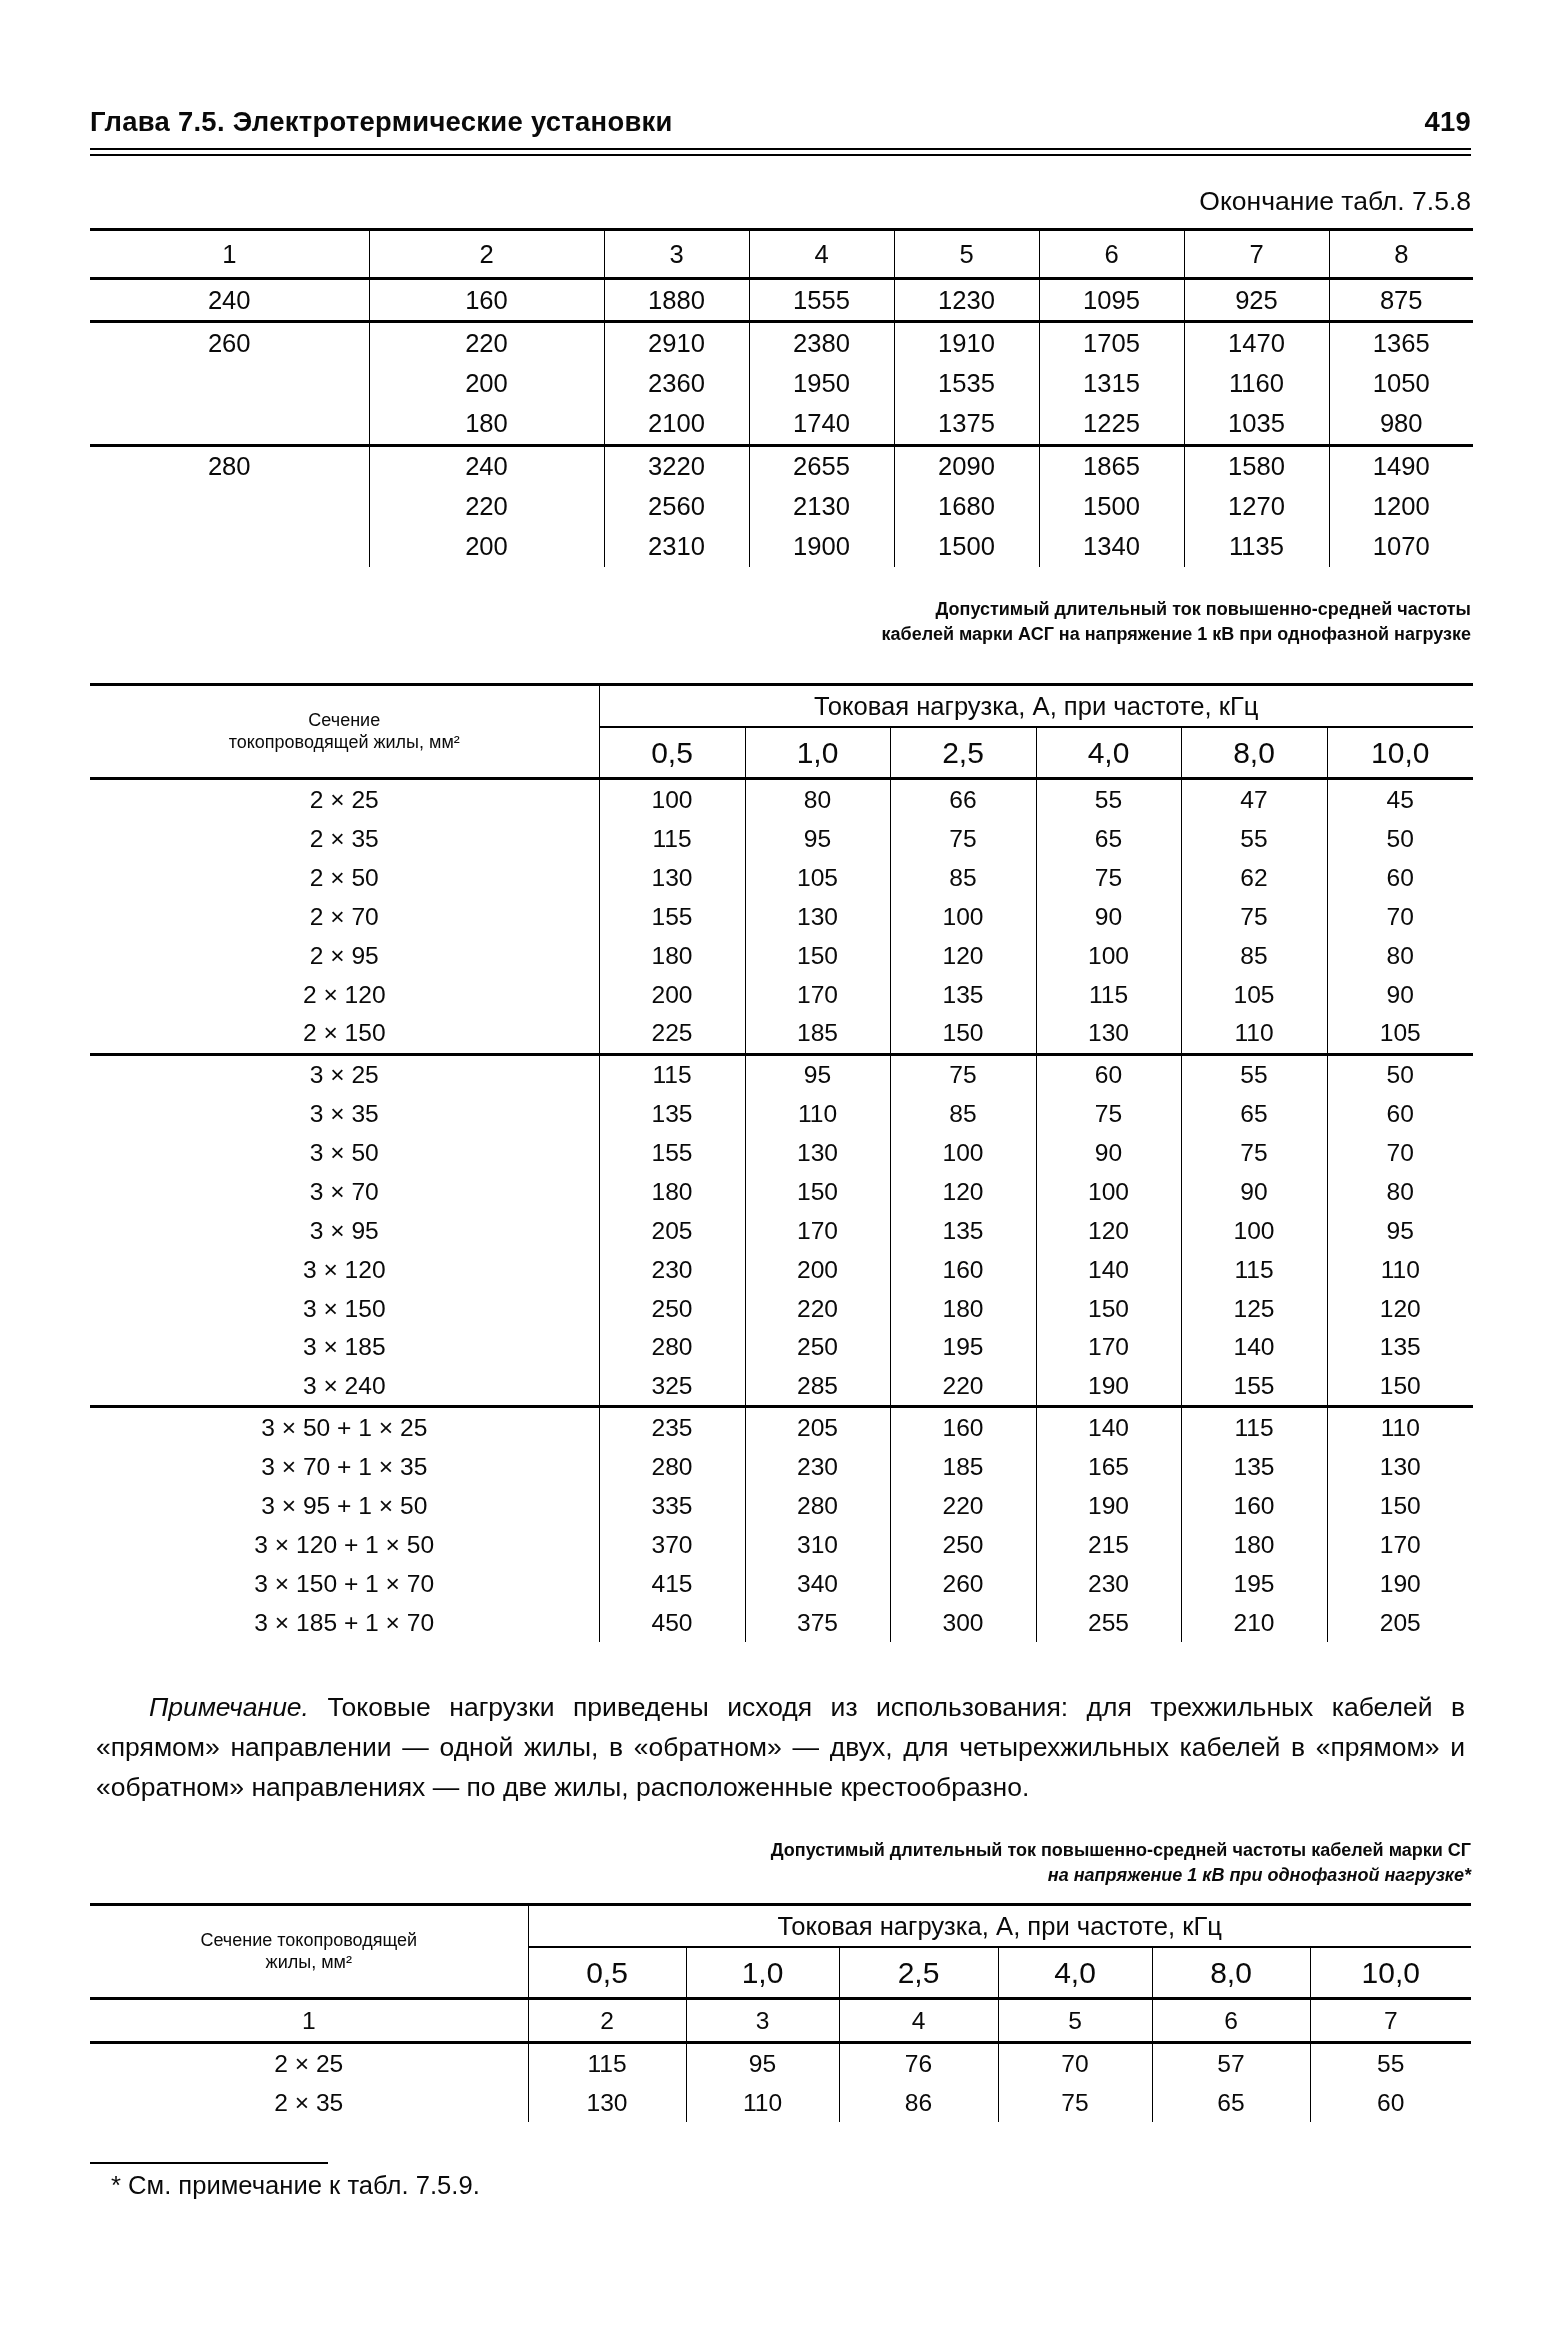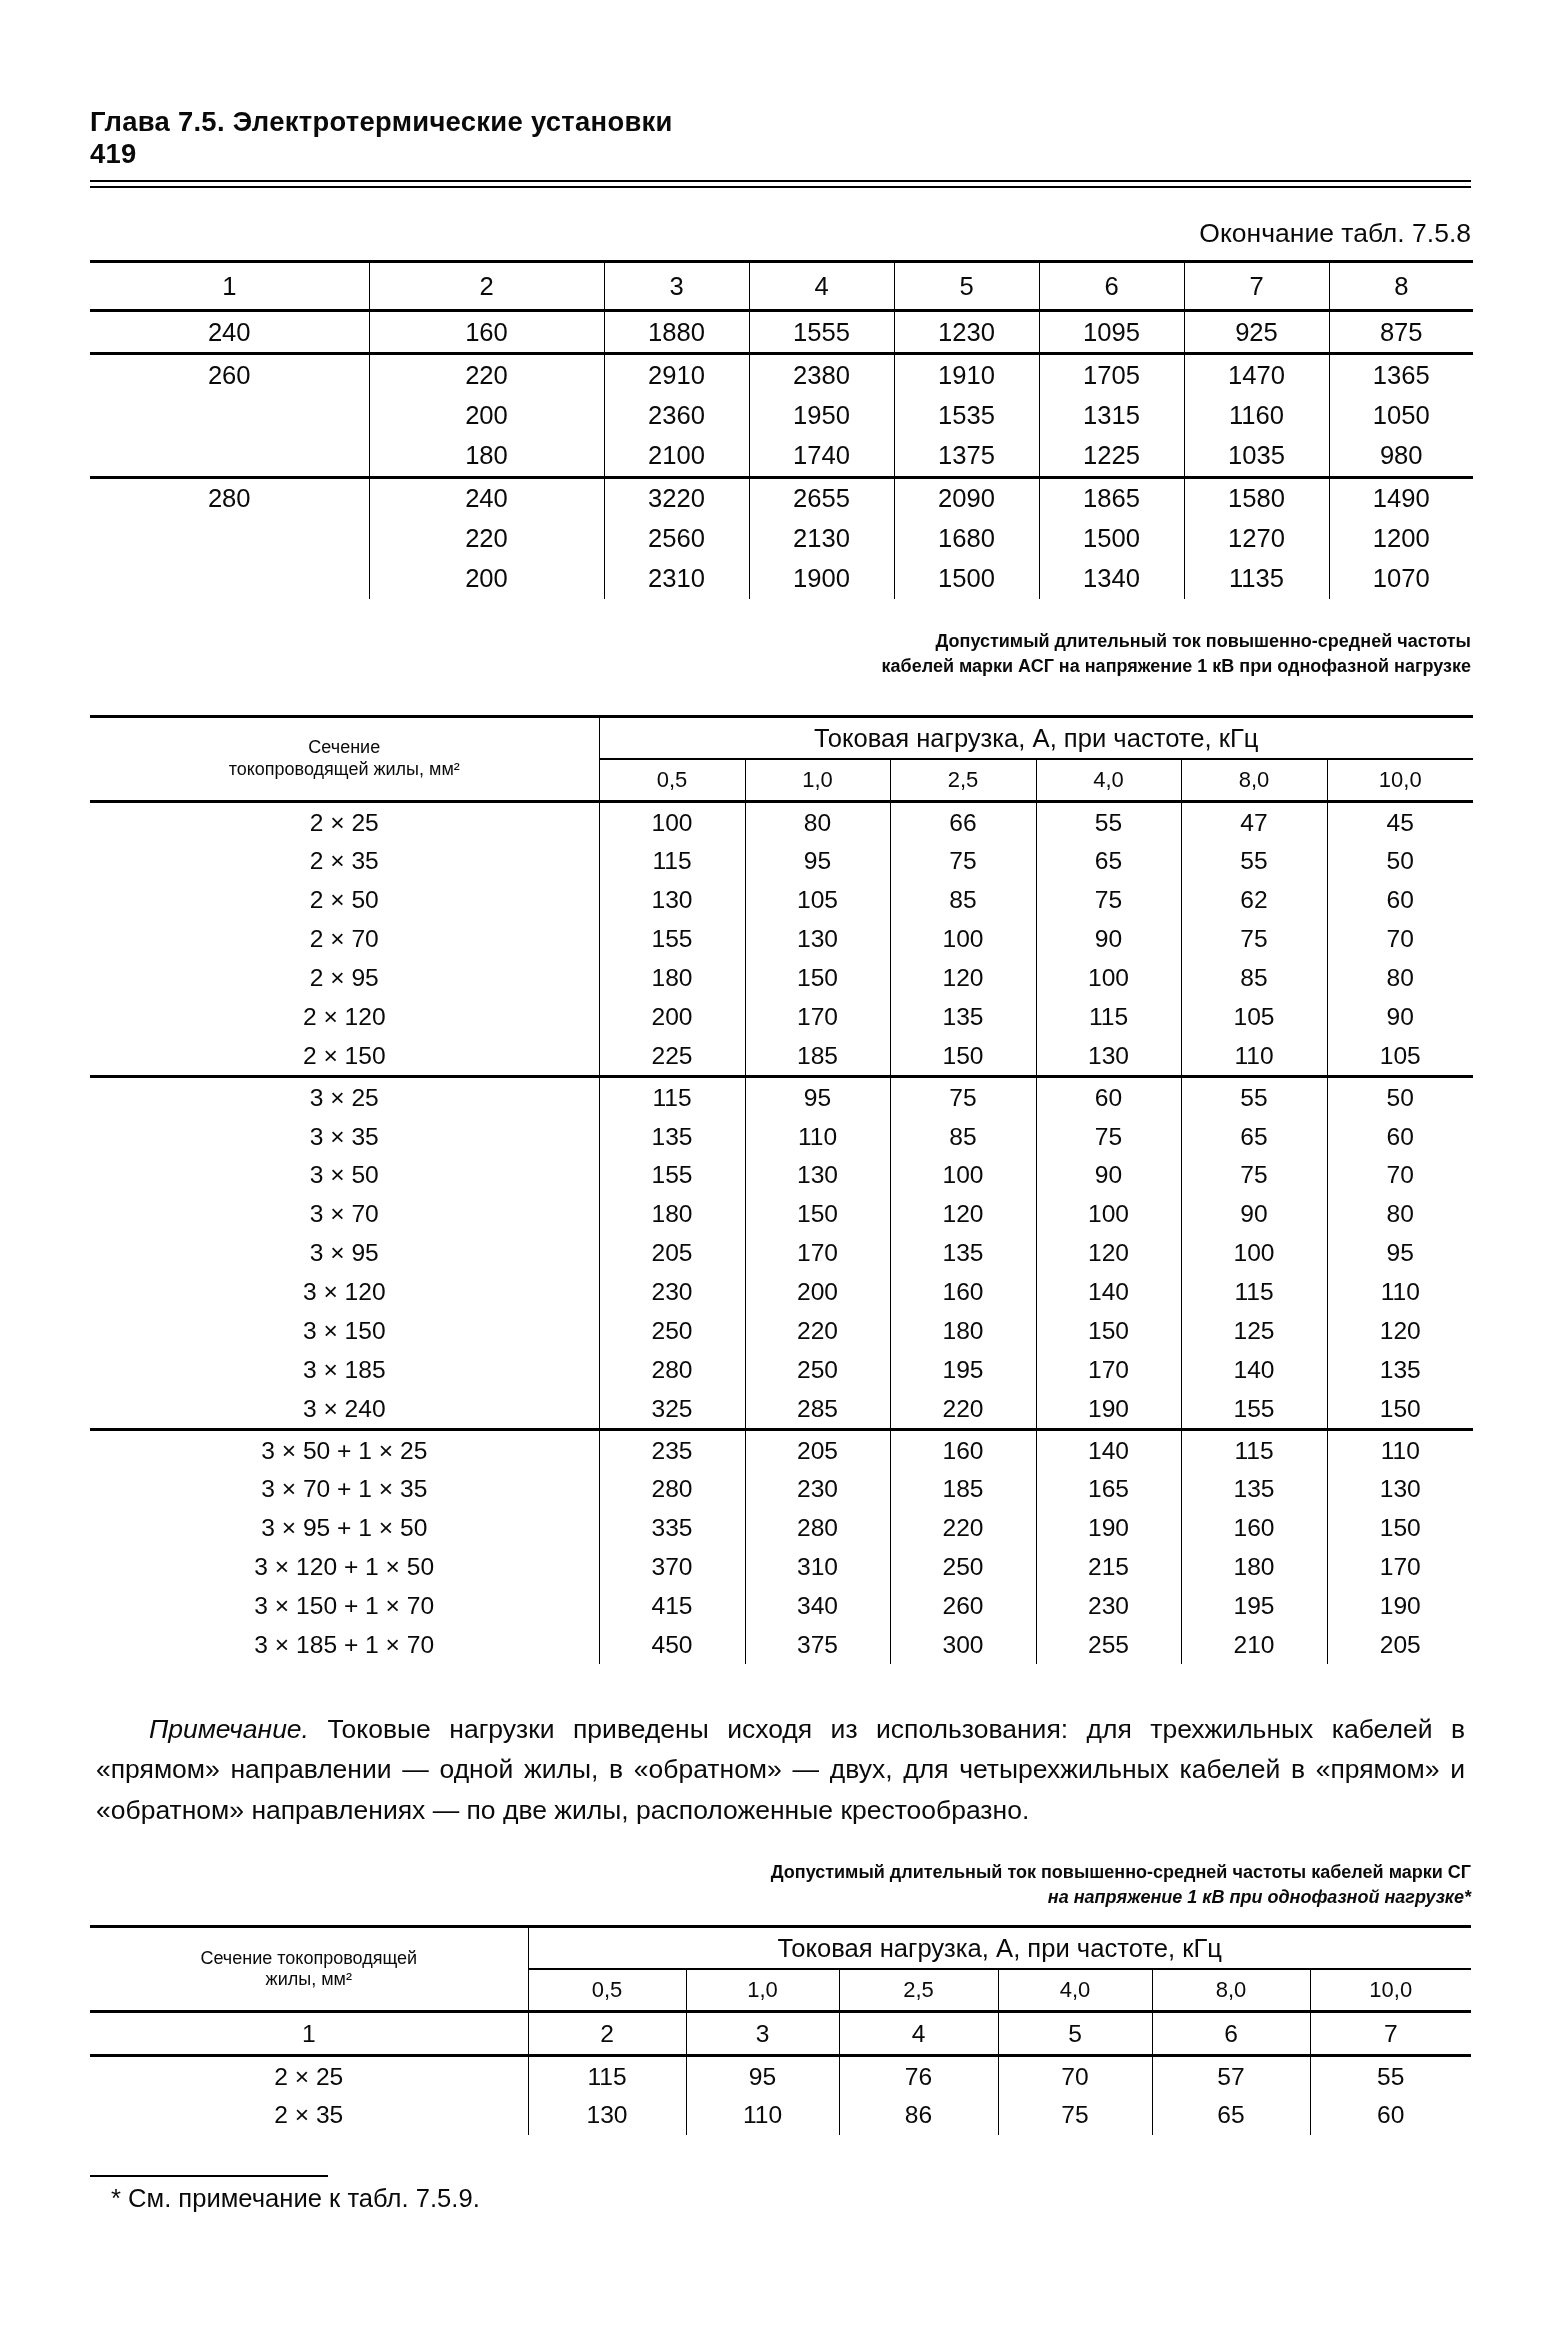--- a/index.html
+++ b/index.html
@@ -9,21 +9,21 @@
     background: #ffffff;
     color: #0a0a0a;
     font-family: "Liberation Sans", sans-serif;
     overflow: hidden;
   }
   .page { padding: 106px 94px 0 90px; }
 
   
   .pagehead {
     display: flex; justify-content: space-between; align-items: baseline;
-    font-size: 27.4px; font-weight: bold; letter-spacing: 0.3px; flex-direction: column;
+    font-size: 27.4px; font-weight: bold; letter-spacing: 0.3px;
   }
   .dblrule {
     margin-top: 9.5px; height: 8.5px;
     border-top: 2.8px solid #000; border-bottom: 2.8px solid #000;
   }
 
   
   .cap { text-align: right; font-size: 26.5px; }
   .cap758 { margin-top: 30px; }
   .cap759 { margin-top: 51px; }
@@ -43,21 +43,21 @@
   .t758 thead th { border-bottom: 3.8px solid #000; padding: 7.6px 3.8px; }
   .t758 tr.sep td { border-top: 3.8px solid #000; }
 
   .t759 { margin-top: 36px; }
   .t7510 { margin-top: 15px; }
   .lblhead {
     border-right: 1.9px solid #000; border-bottom: 3.8px solid #000;
     font-size: 18px; line-height: 1.35; padding: 7.6px 5.7px;
   }
   .spanhead { border-bottom: 2.8px solid #000; font-size: 25.6px; padding: 7.6px 3.8px; }
-  tr.freqs th { border-bottom: 3.8px solid #000; font-size: 22px; padding: 6.6px 3.8px; }
+  tr.freqs th { border-bottom: 3.8px solid #000; font-size: 30px; padding: 6.6px 3.8px; }
   tr.numrow th { border-bottom: 3.8px solid #000; font-size: 24.6px; padding: 5.7px 3.8px; }
   .t759 tbody tr.sep td, .t7510 tbody tr.sep td { border-top: 3.8px solid #000; }
 
   
   .note { margin-top: 45px; font-size: 26.5px; line-height: 1.52; text-align: justify; }
   .note p { margin: 6px; text-indent: 53px; }
   .note .it { font-style: italic; }
 
   
   .fnrule { margin-top: 40px; width: 238px; border-top: 2.8px solid #000; }

